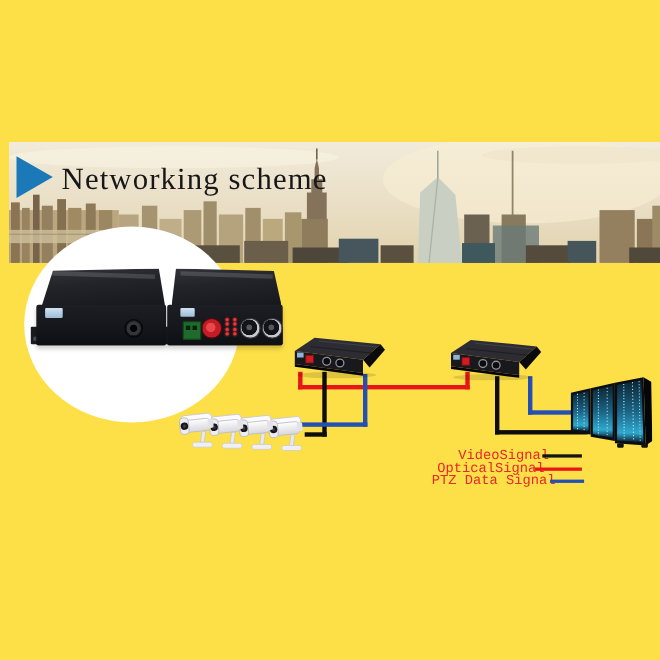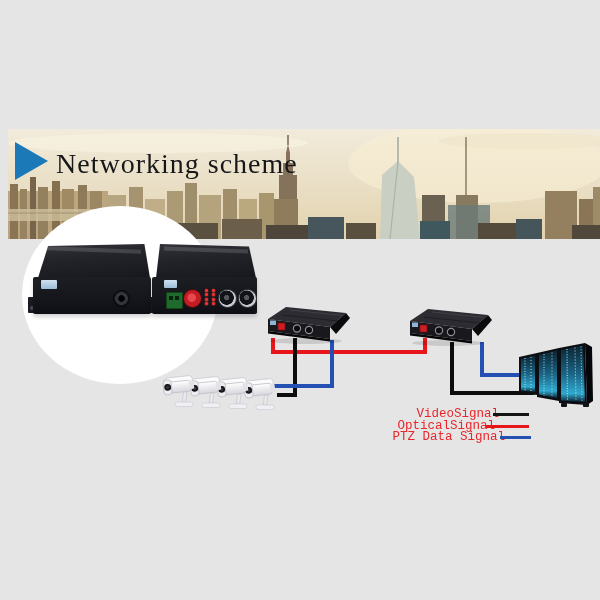--- a/index.html
+++ b/index.html
@@ -1,16 +1,16 @@
 <!DOCTYPE html>
 <html><head>
 <meta charset="utf-8">
 <style>
   html,body{margin:0;padding:0;background:#fff;}
-  #stage{position:relative;width:600px;height:600px;background:#e5e5e5;overflow:hidden;
+  #stage{position:relative;width:600px;height:600px;background:#fde047;overflow:hidden;
          font-family:"Liberation Sans",sans-serif;}
   .abs{position:absolute;}
 
   
   #banner{left:8px;top:129px;width:592px;height:110px;overflow:hidden;}
   #banner svg{display:block;}
   #banner-triangle{left:15px;top:142px;width:0;height:0;
     border-top:19px solid transparent;border-bottom:19px solid transparent;
     border-left:33px solid #1b79b8;}
   #banner-title{left:56px;top:148px;font-family:"Liberation Serif",serif;

